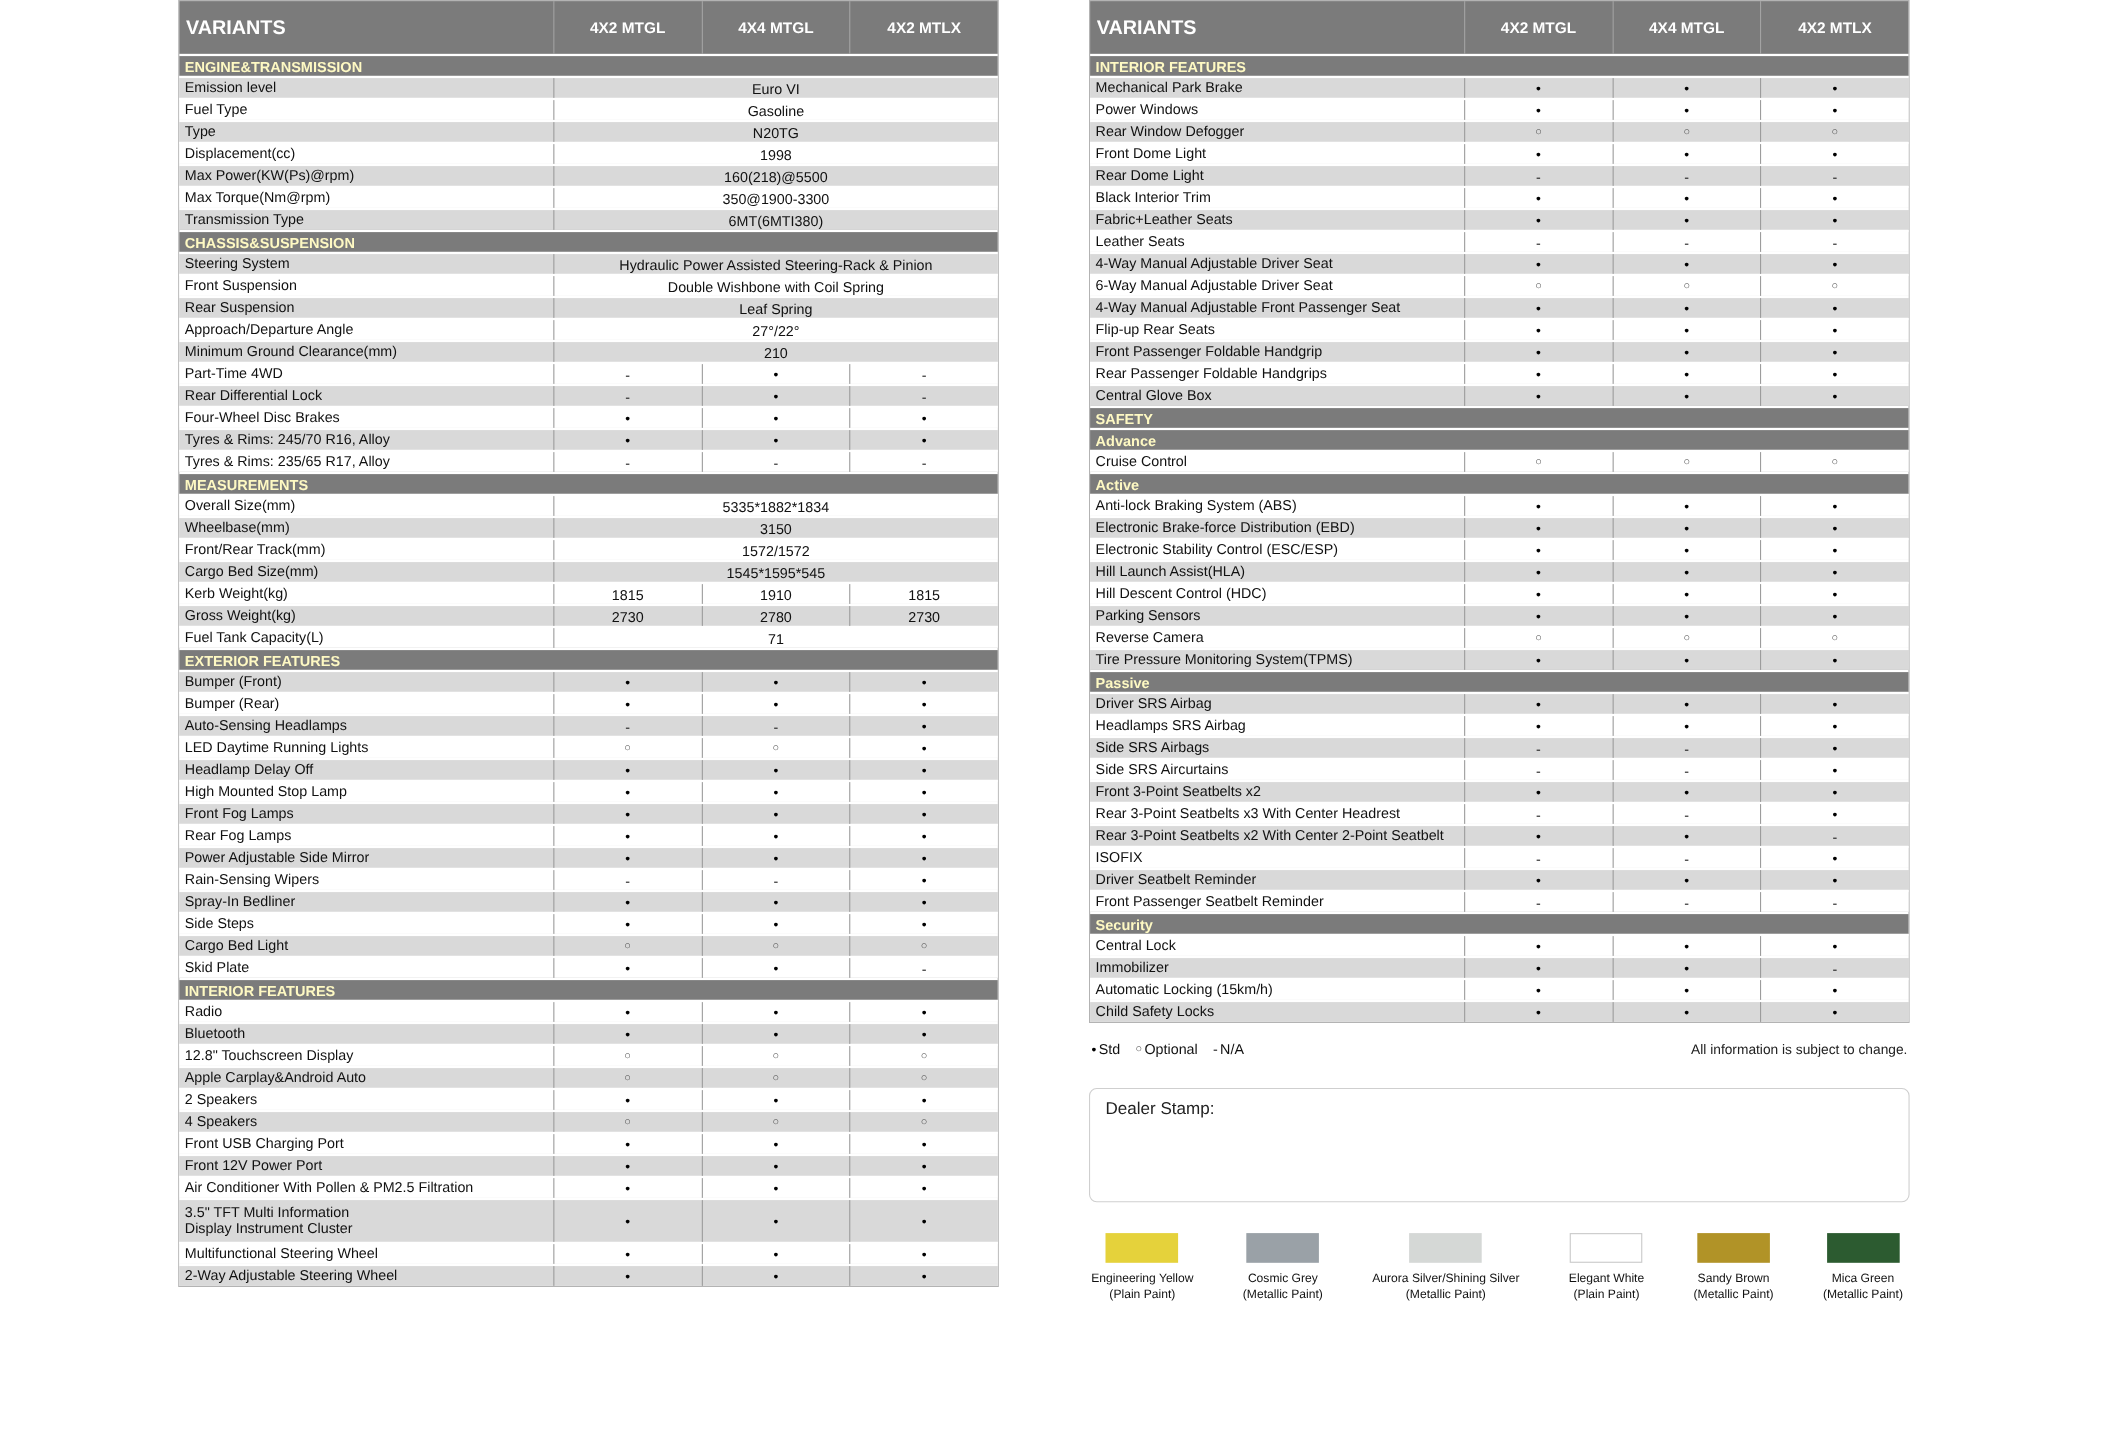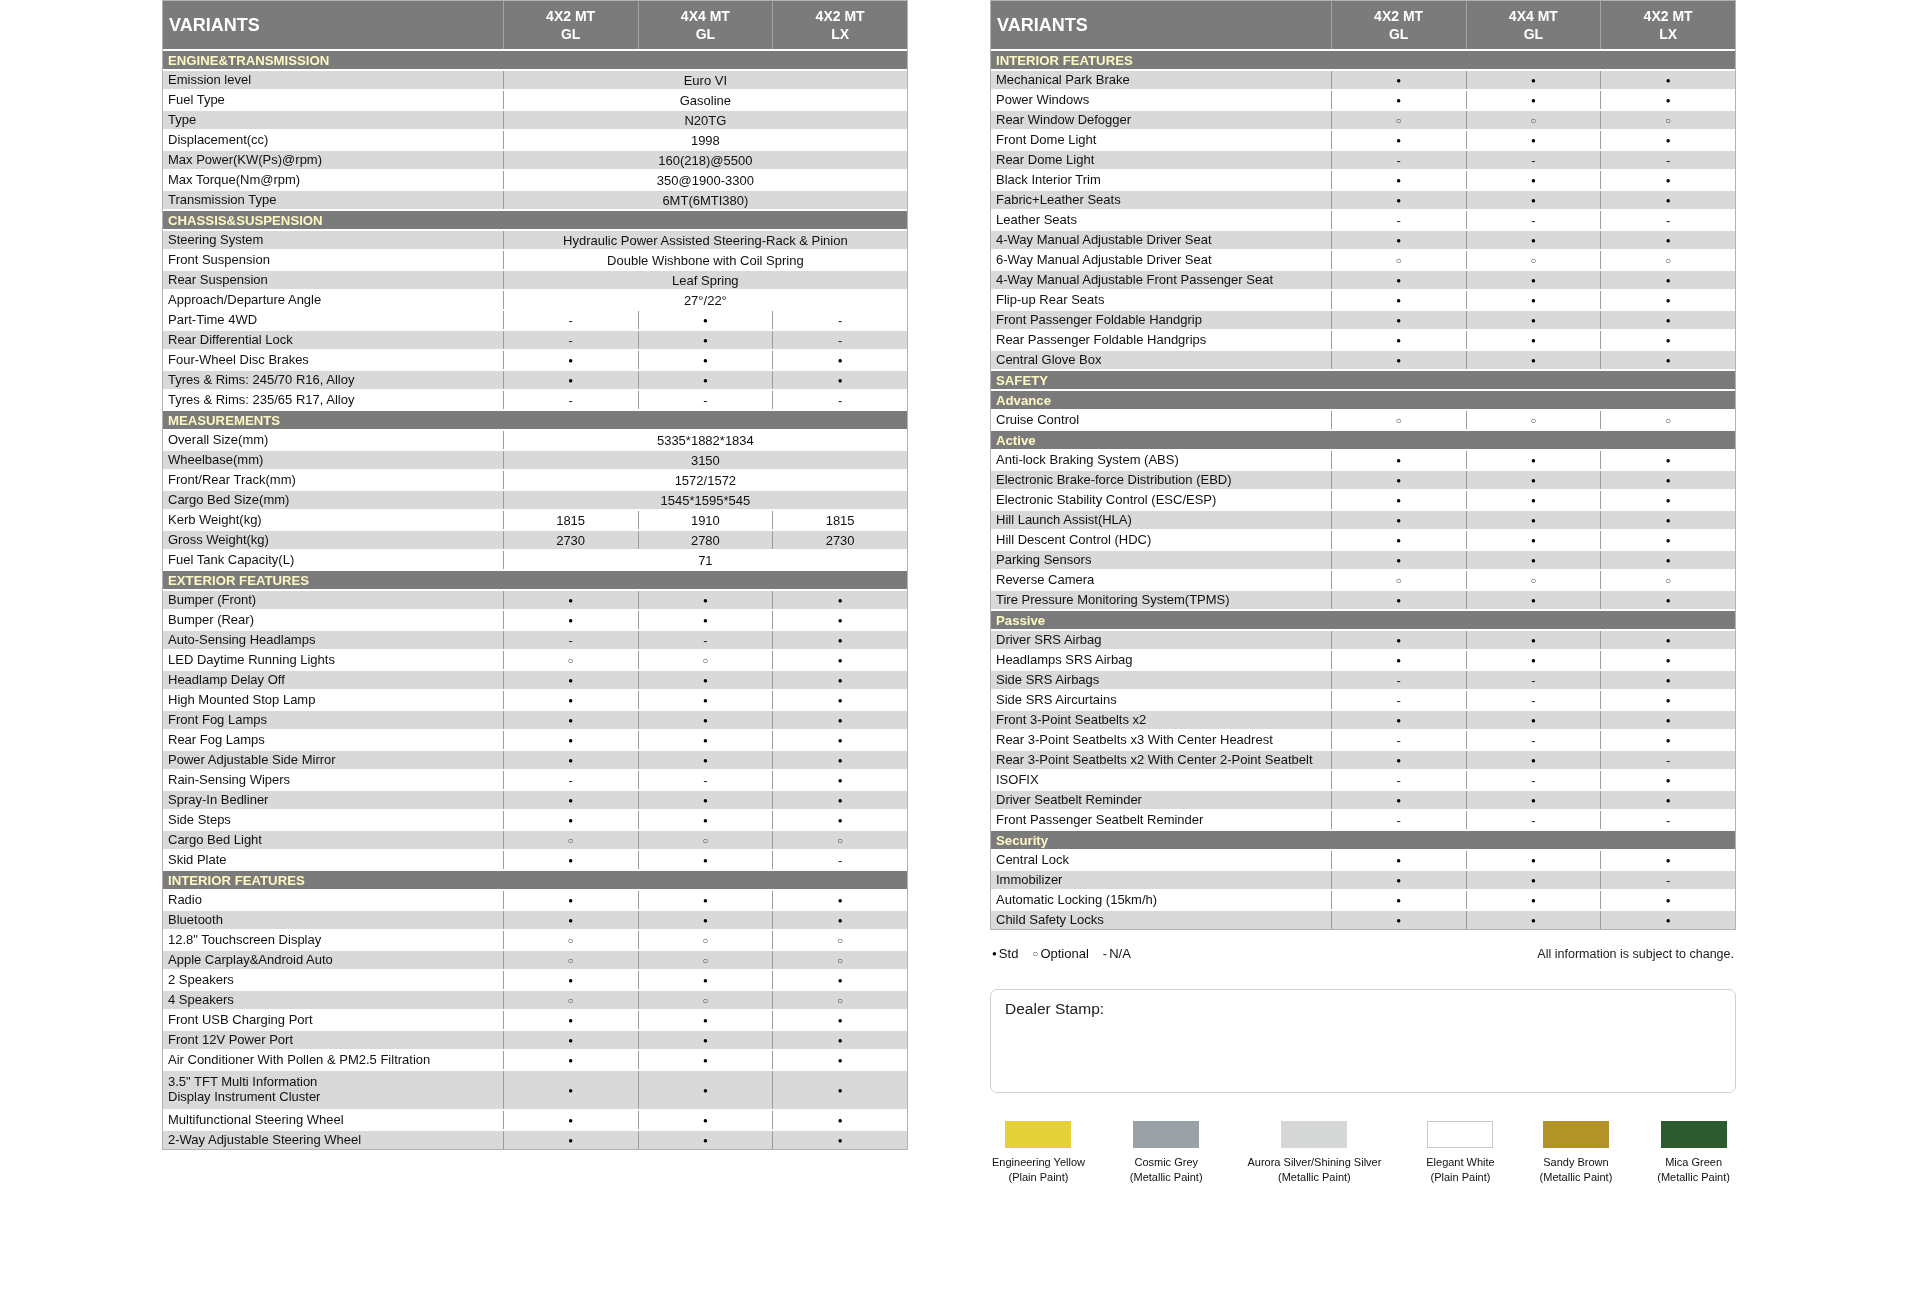--- a/index.html
+++ b/index.html
@@ -17,21 +17,21 @@
   .spec-table { position: relative; top: 0; }
   .col-wrap { position: absolute; top: 65px; width: 746px; }
 
   
   .thead { display: flex; background: #7b7b7b; color: #fff; height: 48px; }
   .thead .c0 {
     width: 45.8%; display: flex; align-items: center; padding-left: 6px;
     font-size: 18px; font-weight: bold; border-right: 1px solid #a3a3a3;
   }
   .thead .cv {
-    flex: 1; display: flex; flex-direction: column; justify-content: center;
+    flex: 1; display: flex; flex-direction: row; justify-content: center;
     align-items: center; font-size: 14px; font-weight: bold; line-height: 1.3;
     border-right: 1px solid #a3a3a3;
   }
   .thead .cv:last-child { border-right: none; }
 
   
   .sec {
     height: 20px; background: #7b7b7b; color: #fef9c3; font-weight: bold;
     display: flex; align-items: center; padding-left: 5px; font-size: 13.2px;
     border-top: 2px solid #ffffff;
@@ -167,20 +167,26 @@
         <div class="cspan">
           <span>Leaf Spring</span>
         </div>
       </div>
       <div class="row z0">
         <div class="c0">Approach/Departure Angle</div>
         <div class="cspan">
           <span>27°/22°</span>
         </div>
       </div>
+      <div class="row z1">
+        <div class="c0">Minimum Ground Clearance(mm)</div>
+        <div class="cspan">
+          <span>210</span>
+        </div>
+      </div>
       <div class="row z0">
         <div class="c0">Part-Time 4WD</div>
         <div class="cv">
           <span class="sym-na">-</span>
         </div>
         <div class="cv">
           <span class="sym-std">●</span>
         </div>
         <div class="cv">
           <span class="sym-na">-</span>

